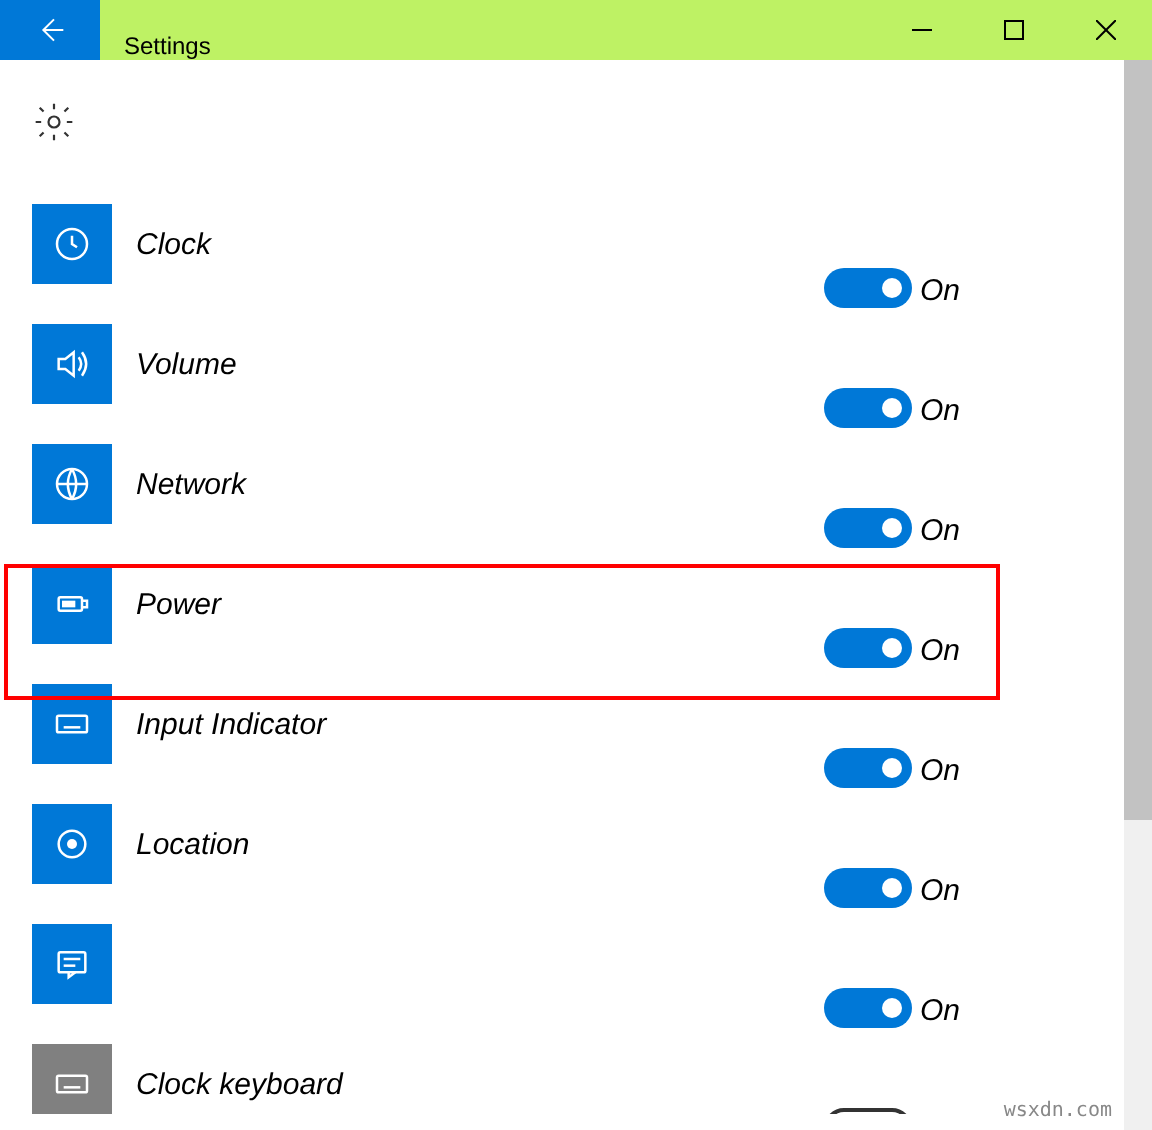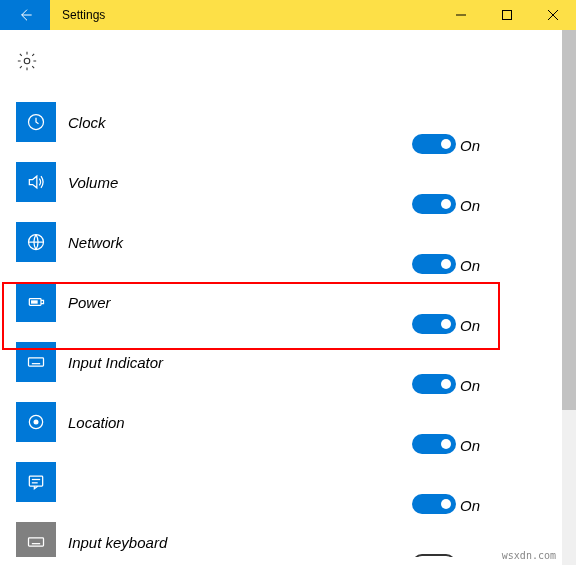--- a/index.html
+++ b/index.html
@@ -11,22 +11,22 @@
       font-family: "Segoe UI", sans-serif;
       background: #ffffff;
       width: 576px;
       height: 565px;
       overflow: hidden;
       position: relative;
     }
     .titlebar {
       height: 30px;
       display: flex;
-      align-items: center;
-      background: #fde047;
+      align-items: flex-end;
+      background: #bef264;
     }
     .back-btn {
       width: 50px;
       height: 30px;
       background: #0078d7;
       display: flex;
       align-items: center;
       justify-content: center;
     }
     .back-btn svg {
@@ -348,21 +348,21 @@
         <svg viewBox="0 0 24 24">
           <rect x="3" y="7" width="18" height="10" rx="1"></rect>
           <line x1="6" y1="10" x2="6" y2="10"></line>
           <line x1="9" y1="10" x2="9" y2="10"></line>
           <line x1="12" y1="10" x2="12" y2="10"></line>
           <line x1="15" y1="10" x2="15" y2="10"></line>
           <line x1="18" y1="10" x2="18" y2="10"></line>
           <line x1="7" y1="14" x2="17" y2="14"></line>
         </svg>
       </div>
-      <span class="item-label">Input keyboard</span>
+      <span class="item-label">Clock keyboard</span>
       <div class="toggle-wrap">
         <div class="toggle off">
           <div class="knob"></div>
         </div>
         <span class="toggle-label">Off</span>
       </div>
     </div>
   </div>
 
 <div class="highlight-box"></div>

